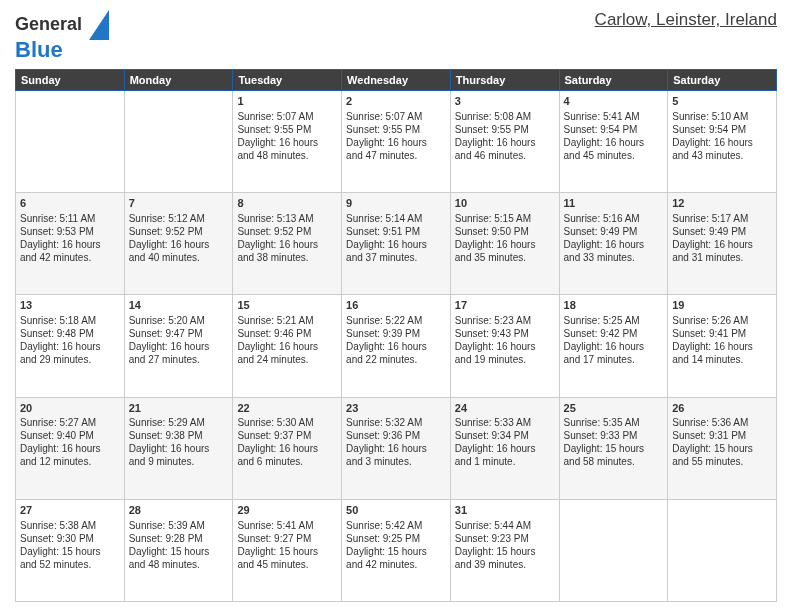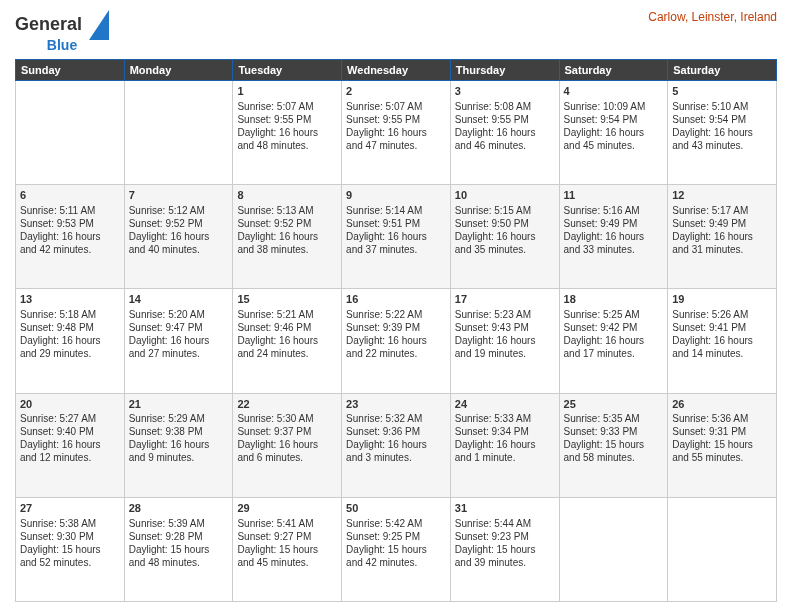--- a/index.html
+++ b/index.html
@@ -36,22 +36,23 @@
     .title-block {
       text-align: right;
     }
     .month-title {
       font-size: 36px;
       font-weight: bold;
       color: #333;
       line-height: 1.1;
     }
     .location {
-      font-size: 12px;
-      color: #c2410c;
+      font-size: 17px;
+      color: #404040;
+      text-decoration: underline;
     }
     .calendar-table {
       width: 100%;
       border-collapse: collapse;
       flex: 1;
       font-size: 9.5px;
     }
     .calendar-table thead th {
       background-color: #404040;
       color: #fff;
@@ -97,21 +98,21 @@
     <div class="logo">
       <div>
         <div style="display:flex;align-items:center;">
           <div style="font-size:18px;font-weight:bold;line-height:1.1;">
             <span class="logo-general">General</span>
             <svg class="logo-icon" viewBox="0 0 20 30" style="display:inline-block;vertical-align:middle;margin-left:2px;">
               <polygon points="0,30 20,0 20,30" fill="#2176c7"></polygon>
             </svg>
           </div>
         </div>
-        <div style="font-size:14px;font-weight:bold;color:#2176c7;margin-top:-3px;text-align:center;">Blue</div>
+        <div style="font-size:22px;font-weight:bold;color:#2176c7;margin-top:-3px;">Blue</div>
       </div>
     </div>
     <div class="title-block">
       <div class="location">Carlow, Leinster, Ireland</div>
     </div>
   </div>
 
   <table class="calendar-table">
     <thead>
       <tr>
@@ -144,21 +145,21 @@
           </td>
           <td>
             <span class="day-number">3</span>
             <div class="day-info">Sunrise: 5:08 AM
 Sunset: 9:55 PM
 Daylight: 16 hours
 and 46 minutes.</div>
           </td>
           <td>
             <span class="day-number">4</span>
-            <div class="day-info">Sunrise: 10:09 AM
+            <div class="day-info">Sunrise: 5:41 AM
 Sunset: 9:54 PM
 Daylight: 16 hours
 and 45 minutes.</div>
           </td>
           <td>
             <span class="day-number">5</span>
             <div class="day-info">Sunrise: 5:10 AM
 Sunset: 9:54 PM
 Daylight: 16 hours
 and 43 minutes.</div>

